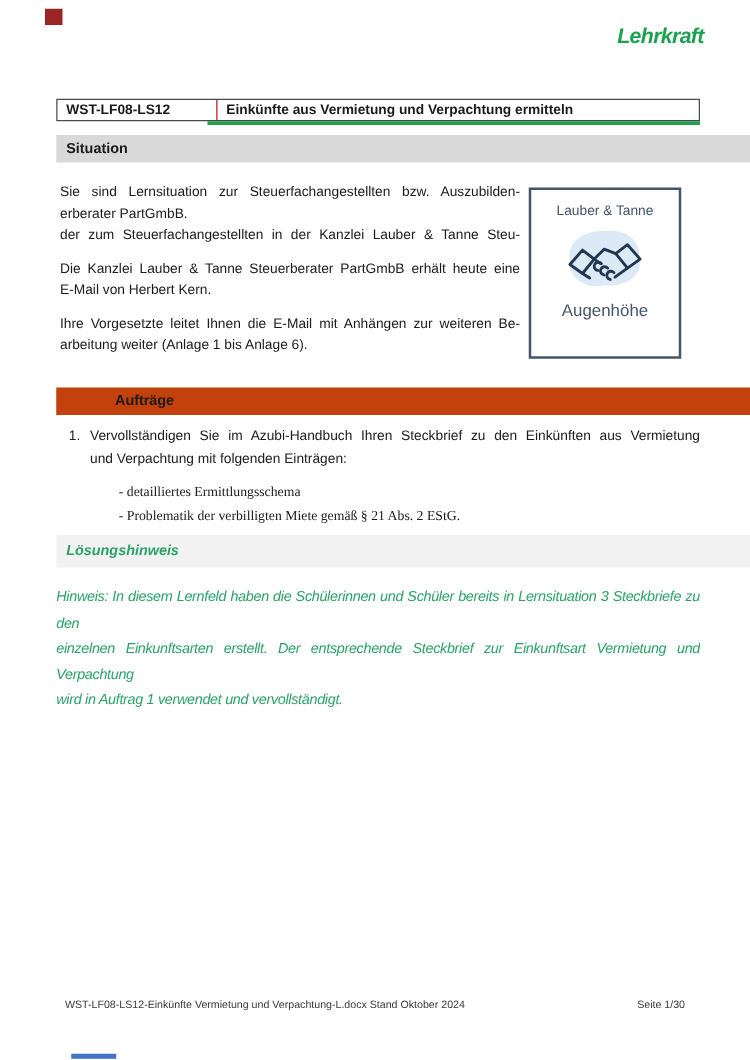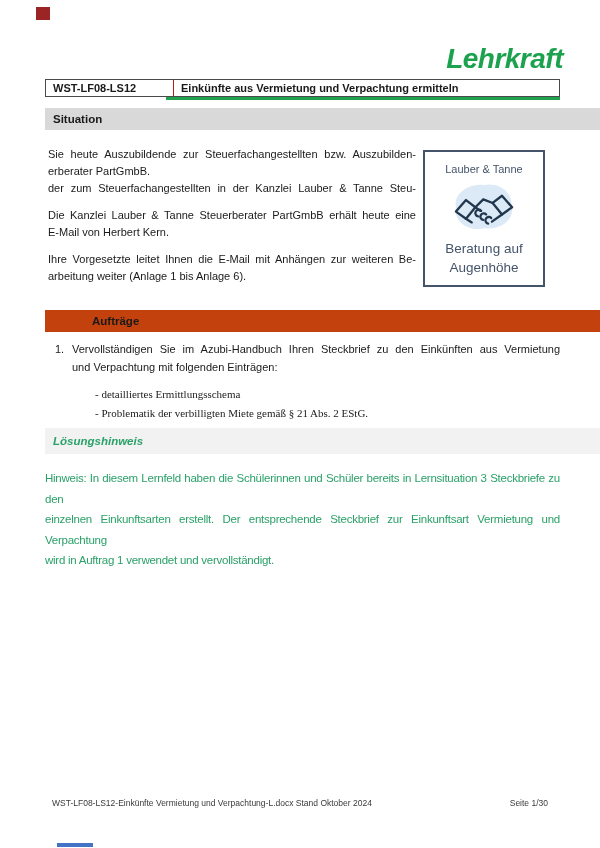--- a/index.html
+++ b/index.html
@@ -5,21 +5,21 @@
   html,body{margin:0;padding:0;background:#ffffff;}
   .page{
     position:relative;width:600px;height:848px;background:#ffffff;overflow:hidden;
     font-family:"Liberation Sans","DejaVu Sans",sans-serif;color:#1a1a1a;
   }
   
   .red-square{position:absolute;left:36px;top:7px;width:14px;height:13px;}
   .blue-dash{position:absolute;left:57px;top:843px;width:36px;height:4px;}
   
   .logo{
-    position:absolute;top:43px;right:37px;font-size:28px;font-weight:bold;font-style:italic;
+    position:absolute;top:19px;right:37px;font-size:17px;font-weight:bold;font-style:italic;
     letter-spacing:-0.5px;
   }
   
   .header-table{
     position:absolute;left:45px;top:79px;width:515px;height:18px;display:flex;
     border:1px solid #4a4a4a;box-sizing:border-box;background:#fff;
   }
   .header-table .cell{font-size:11px;font-weight:bold;line-height:16px;padding:0 7px;white-space:nowrap;overflow:hidden;}
   .header-table .cell.code{width:113px;border-right:1px solid #b91c1c;}
   .header-table .cell.title{flex:1;}
@@ -50,21 +50,21 @@
   .task-list{position:absolute;left:55px;top:340px;width:505px;font-size:11px;}
   .task-item{display:flex;}
   .task-item .num{width:17px;flex:none;line-height:18px;}
   .task-item .task-lines{flex:1;}
   .task-item .task-lines .jline{line-height:18px;}
   .subitems{margin:9px 0 0 23px;}
   .subitems .jline{text-align:left;text-align-last:left;line-height:19.5px;margin-bottom:0.5px;overflow:visible;font-family:Liberation Serif, serif;}
   
   .hint-text{
     position:absolute;left:45px;top:468px;width:515px;
-    font-size:11.5px;letter-spacing:-0.25px;
+    font-size:11.5px;font-style:italic;letter-spacing:-0.25px;
   }
   .hint-text .jline{line-height:20.5px;}
   
   .footer{
     position:absolute;left:52px;top:798px;width:496px;display:flex;justify-content:space-between;
     font-size:8.5px;color:#3a3a3a;
   }
 </style>
 </head>
 <body>
@@ -78,21 +78,21 @@
   <div class="header-table">
     <div class="cell code">WST-LF08-LS12</div>
     <div class="cell title">Einkünfte aus Vermietung und Verpachtung ermitteln</div>
   </div>
   <div class="green-underline" style="background: rgb(33, 160, 78);"></div>
 
   <div class="bar situation" style="background: rgb(217, 217, 217);">Situation</div>
 
   <div class="body-col">
     <div class="para">
-        <div class="jline">Sie heute Auszubildende zur Steuerfachangestellten bzw. Auszubilden-</div>
+        <div class="jline">Sie sind Lernsituation zur Steuerfachangestellten bzw. Auszubilden-</div>
         <div class="jline last">erberater PartGmbB.</div>
         <div class="jline">der zum Steuerfachangestellten in der Kanzlei Lauber &amp; Tanne Steu-</div>
       </div>
     <div class="para">
         <div class="jline">Die Kanzlei Lauber &amp; Tanne Steuerberater PartGmbB erhält heute eine</div>
         <div class="jline last">E-Mail von Herbert Kern.</div>
       </div>
     <div class="para">
         <div class="jline">Ihre Vorgesetzte leitet Ihnen die E-Mail mit Anhängen zur weiteren Be-</div>
         <div class="jline last">arbeitung weiter (Anlage 1 bis Anlage 6).</div>
@@ -111,21 +111,20 @@
           <path d="M38 36 L45 41"></path>
           <path d="M46 41 a4.6 4.6 0 1 0 -4.2 7.6"></path>
           <path d="M53 46 a4.6 4.6 0 1 0 -4.2 7.6"></path>
           <path d="M60 51 a4.6 4.6 0 1 0 -4.2 7.6"></path>
           <path d="M61 56 L75 46"></path>
           <path d="M25 52 L33 57"></path>
         </g>
       </svg>
     </div>
     <div class="box-tagline center-lines">
-        <div class="jline">Beratung auf</div>
         <div class="jline last">Augenhöhe</div>
       </div>
   </div>
 
   <div class="bar auftraege" style="background: #c2410c; padding-left: 47px;">Aufträge</div>
 
   <div class="task-list">
     <div class="task-item">
       <div class="num">1.</div>
       <div class="task-lines">

